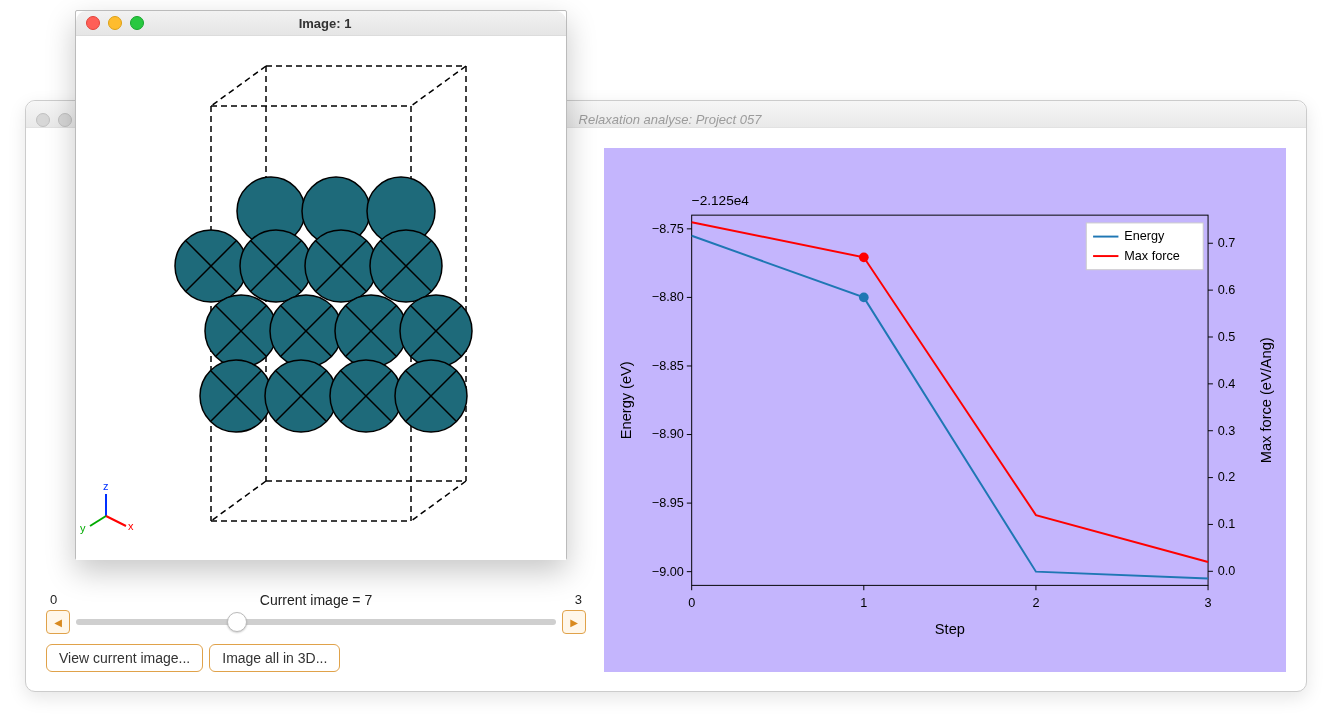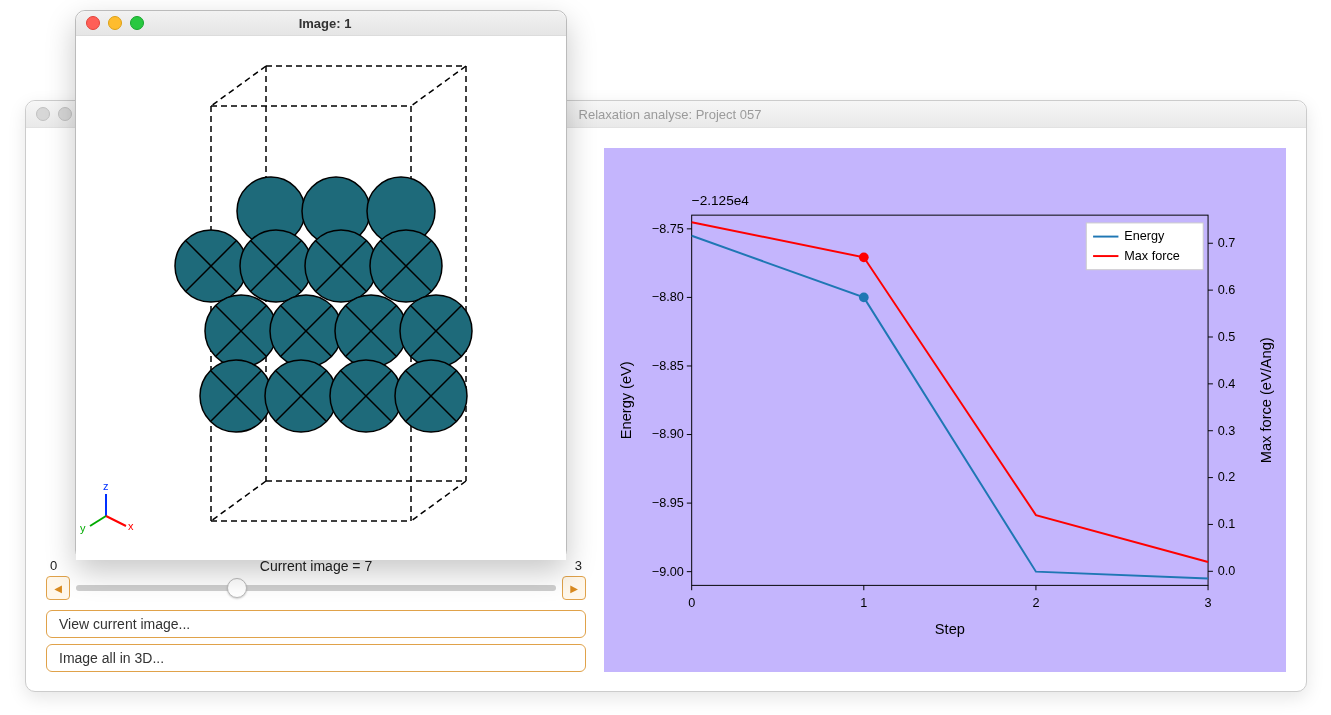--- a/index.html
+++ b/index.html
@@ -25,21 +25,22 @@
     border: 1px solid #ccc;
     border-radius: 10px;
     box-shadow: 0 6px 18px rgba(0,0,0,0.10);
   }
   .back-titlebar {
     height: 26px;
     border-bottom: 1px solid #e2e2e2;
     border-radius: 10px 10px 0 0;
     background: linear-gradient(#f6f6f6,#e9e9e9);
     display:flex;
-    align-items:center;
+    align-items:flex-end;
+    font-style:italic;
   }
   .traffic {
     display:flex; gap:8px; margin-left:10px;
   }
   .dot { width:12px; height:12px; border-radius:50%; }
   .dot.red{background:#ff5f57;border:1px solid #e24239;}
   .dot.yellow{background:#febc2e;border:1px solid #dda014;}
   .dot.green{background:#28c840;border:1px solid #16a52c;}
   .dot.inactive{background:#d7d7d7;border:1px solid #c1c1c1;}
   .back-title {
@@ -109,40 +110,40 @@
     margin-left:-9px;
     background:#fff;border:1px solid #bbb;border-radius:50% 50% 50% 50%;
     transform: none;
     box-shadow:0 1px 2px rgba(0,0,0,0.2);
   }
   .tick{
     position:absolute; top:-2px; width:1px; height:4px; background:#888;
   }
   .btn-row{
     margin-top:10px;
-    display:flex; gap:6px;flex-direction:column;
+    display:flex; gap:6px;
   }
   .btn {
     border:1px solid #e0a24a;
     background:#fff;
     color:#333;
     border-radius:6px;
     padding:5px 12px;
     font-size:14px;
     cursor:pointer;
   }
 
   
   .front-window{
     position:absolute;
     left:75px;
     top:10px;
     width:490px;
     height:548px;
-    border-radius:10px;
+    border-radius:2px;
     box-shadow: 0 12px 30px rgba(0,0,0,0.22);
     border:1px solid #bbb;
     background:#fff;
     z-index:10;
   }
   .front-titlebar{
     height:24px;
     border-bottom:1px solid #dcdcdc;
     background:linear-gradient(#f2f2f2,#e5e5e5);
     border-radius:10px 10px 0 0;

